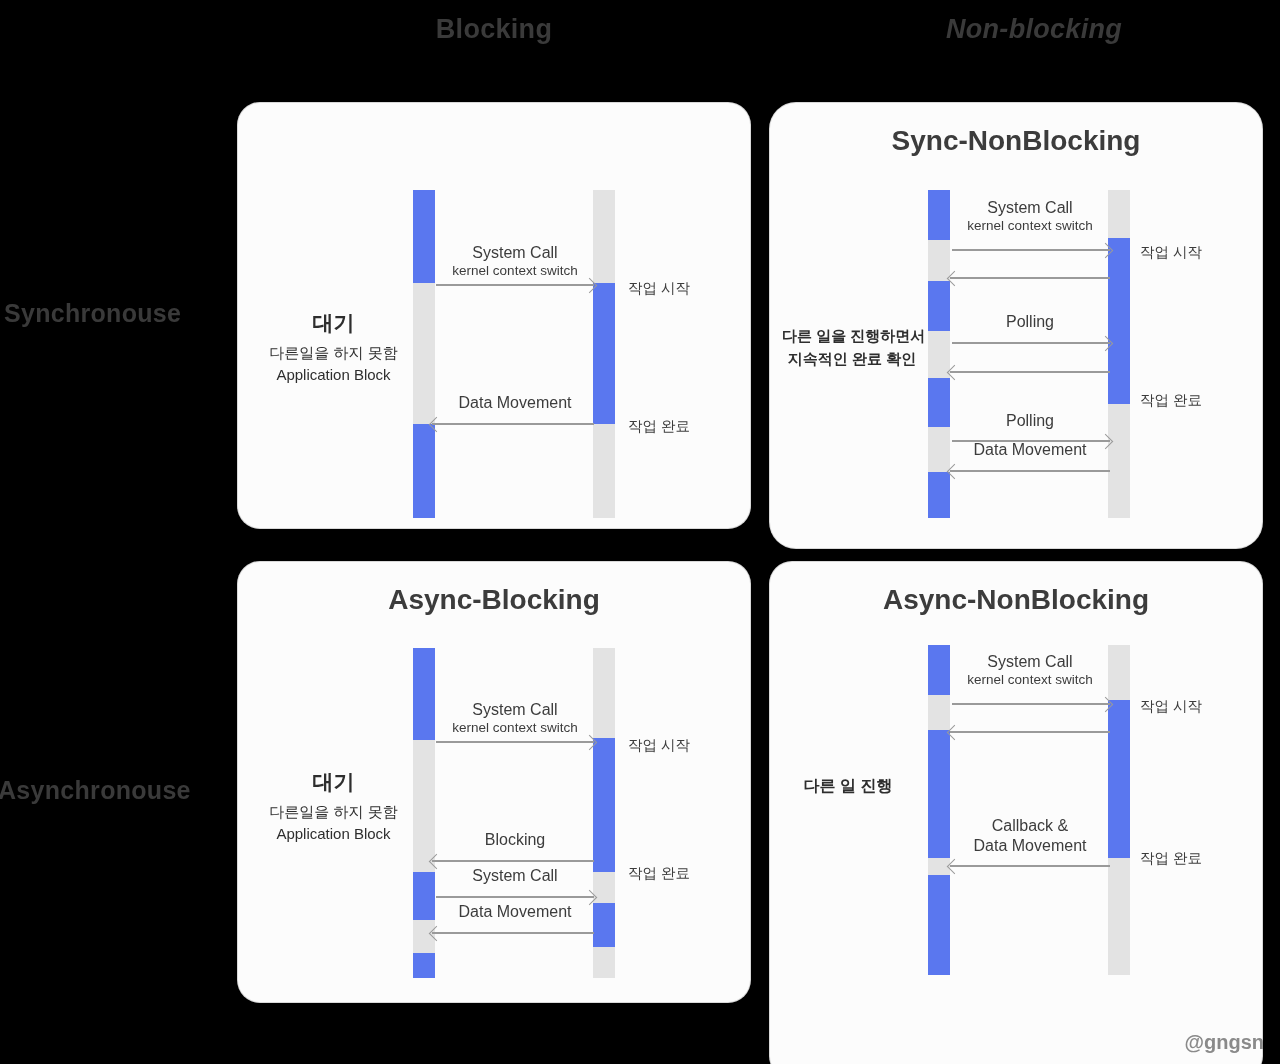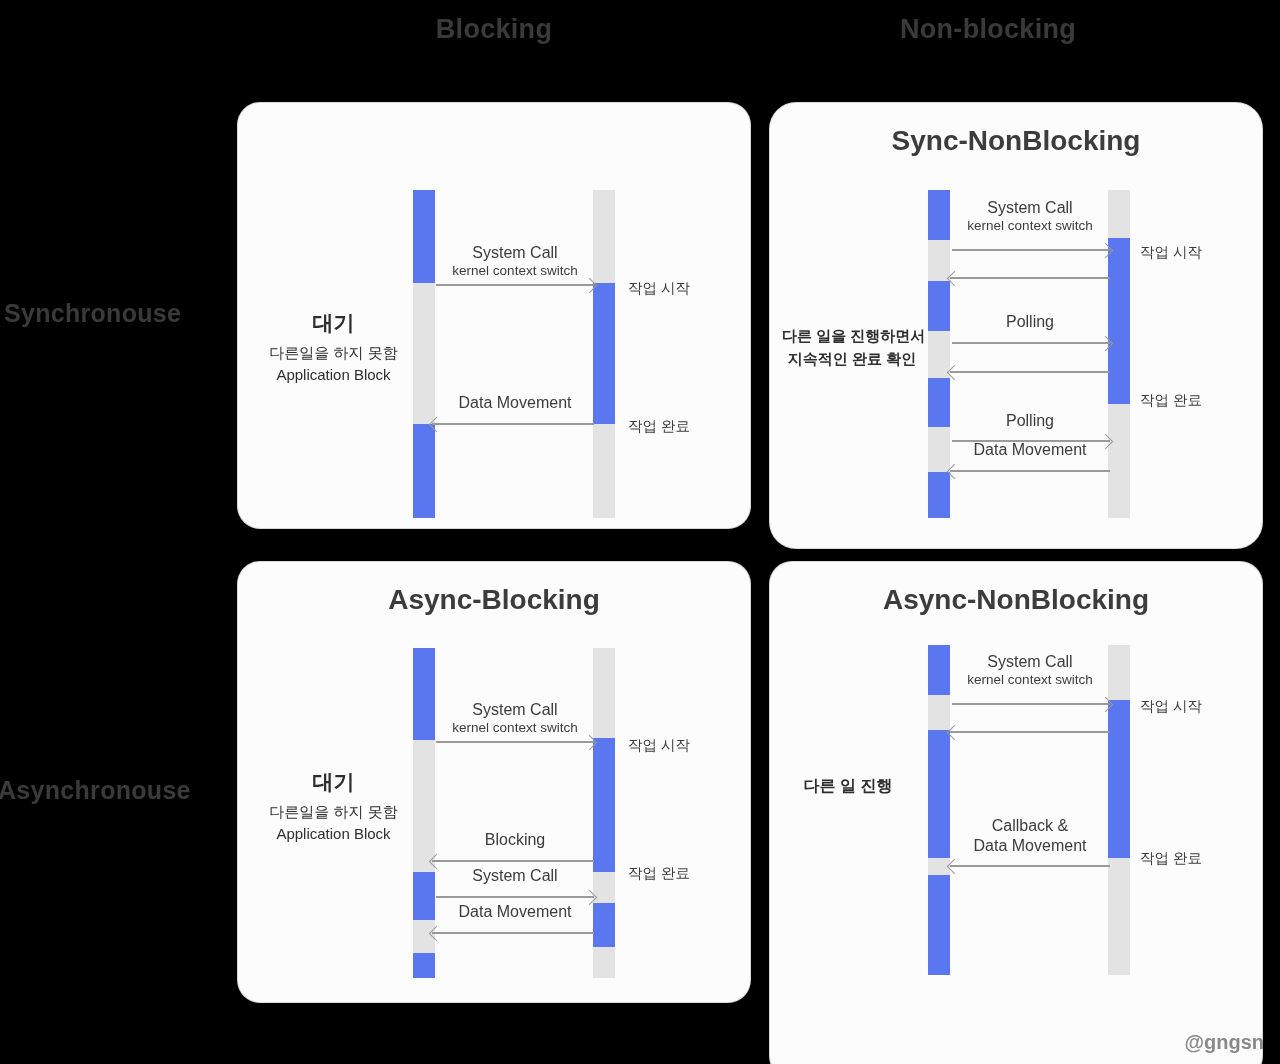--- a/index.html
+++ b/index.html
@@ -121,21 +121,21 @@
     font-size: 20px;
     font-weight: 700;
   }
 </style>
 </head>
 <body>
 
 <div class="stage">
 
   <div class="col-head" style="left:238px; top:14px; width:512px;">Blocking</div>
-  <div class="col-head" style="left:742px; top:14px; width:492px;">Non-blocking</div>
+  <div class="col-head" style="left:788px; top:14px; width:492px;font-style:italic;">Non-blocking</div>
 
   <div class="row-head" style="left:4px; top:299px;">Synchronouse</div>
   <div class="row-head" style="left:-2px; top:776px;">Asynchronouse</div>
 
   <div class="card" style="left:238px; top:103px; width:512px; height:425px;">
 
     <div class="bar" style="left:175px; top:87px; height:328px;">
       <div class="seg" style="top:0px;   height:93px;"></div>
       <div class="seg" style="top:234px; height:94px;"></div>
     </div>

